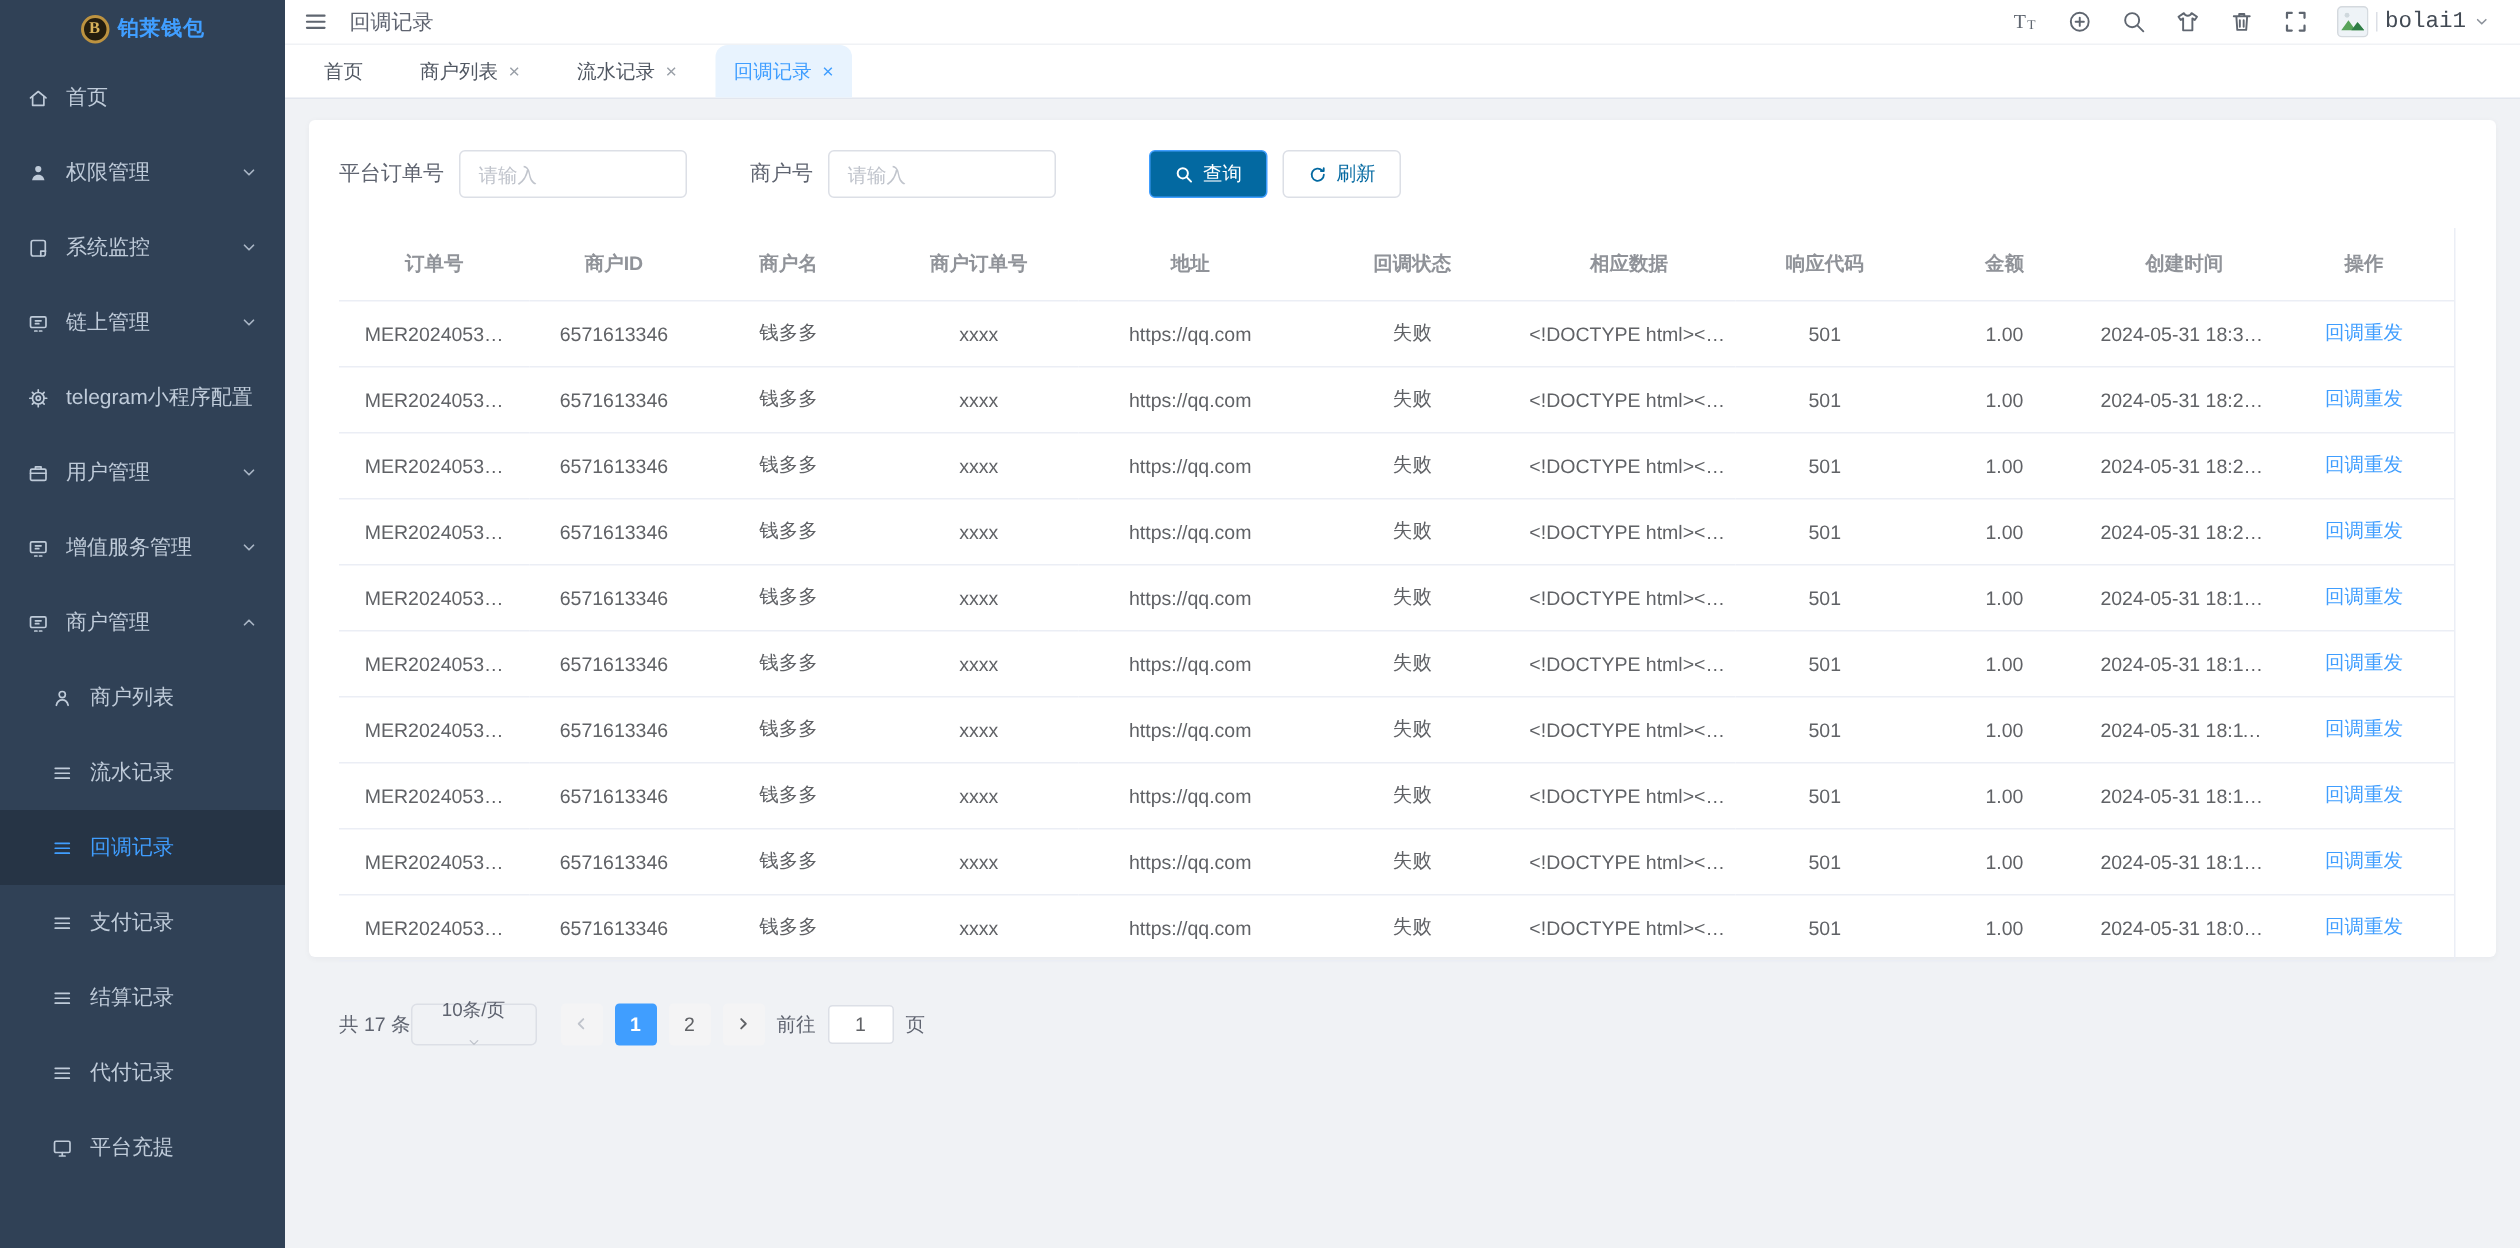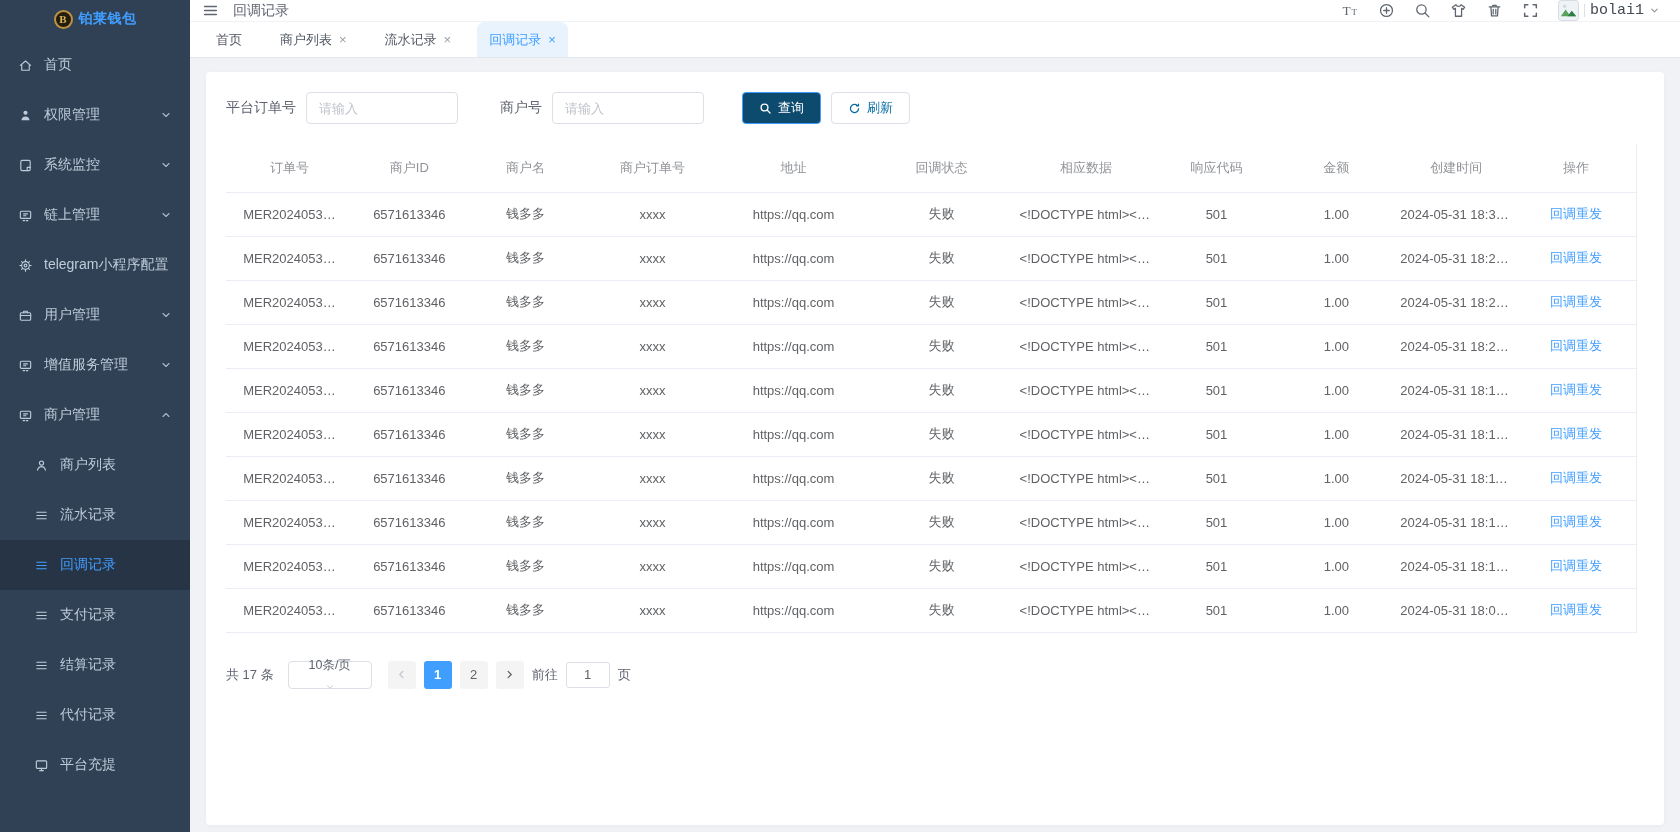--- a/index.html
+++ b/index.html
@@ -37,44 +37,44 @@
   .user-name { font-size:15px; color:#424a54;font-family:Liberation Mono, monospace; }
   .caret { width:11px; height:11px; color:#8a9099; }
 
   .tabbar { height:36px; background:#fff; display:flex; align-items:flex-end; padding:0 0 0 14px; gap:14px; border-bottom:1px solid #e2e6ee; }
   .tab { height:35px; display:flex; align-items:center; gap:7px; padding:0 12px; font-size:13px; color:#505762; cursor:pointer; }
   .tab-close { font-size:13px; color:#9aa0a8; line-height:1; }
   .tab.active { background:#e8f3fe; border-radius:8px 8px 0 0; color:#409EFF; }
   .tab.active .tab-close { color:#409EFF; }
 
   .content { flex:1; background:#f0f2f5; padding:14px 16px; }
-  .card { background:#fff; border-radius:4px; height:753px; padding:20px; box-shadow:0 1px 4px rgba(0,21,41,.04); }
+  .card { background:#fff; border-radius:4px; height:558px; padding:20px; box-shadow:0 1px 4px rgba(0,21,41,.04); }
 
   
   .filter-row { display:flex; align-items:center; margin-bottom:20px; }
   .f-label { font-size:14px; color:#5f6470; margin-right:10px; white-space:nowrap; }
   .f-input { width:152px; height:32px; border:1px solid #dcdfe6; border-radius:4px; padding:0 12px; font-size:13px; color:#606266; outline:none; font-family:inherit; }
   .f-input::placeholder { color:#c0c4cc; }
   .gap-lg { margin-left:42px; }
   .btns { margin-left:38px; display:flex; gap:10px; }
   .btn { height:32px; border-radius:4px; font-size:13px; display:flex; align-items:center; gap:6px; padding:0 16px; cursor:pointer; border:1px solid transparent; font-family:inherit; }
-  .btn-primary { background:#0c4a6e; color:#fff; border-color:#409EFF; }
+  .btn-primary { background:#0369a1; color:#fff; border-color:#409EFF;margin-left:24px; }
   .btn-plain { background:#fff; color:#0369a1; border-color:#dcdfe6; }
   .btn-ico { width:13px; height:13px; }
 
   
   .table-wrap { margin-right:7px; border-right:1px solid #ebeef5; }
   table.data { width:100%; border-collapse:collapse; table-layout:fixed; }
-  table.data th { height:48px; font-size:13px; font-weight:400; color:#909399; border-bottom:1px solid #ebeef5; padding:0 4px; }
+  table.data th { height:48px; font-size:13px; font-weight:700; color:#909399; border-bottom:1px solid #ebeef5; padding:0 4px; }
   table.data td { height:44px; font-size:13px; color:#606266; text-align:center; border-bottom:1px solid #ebeef5; padding:0 4px; white-space:nowrap; overflow:hidden; text-overflow:ellipsis; }
   a.resend { color:#409EFF; text-decoration:none; cursor:pointer; }
 
   
   .pager { margin-top:28px; display:flex; align-items:center; font-size:13px; color:#5f6470; }
-  .pg-total { margin-right:14px; }
+  .pg-total { }
   .size-select { width:84px; height:28px; border:1px solid #dcdfe6; border-radius:4px; display:flex; align-items:center; justify-content:center; gap:8px; font-size:12.5px; cursor:pointer; margin-right:16px;flex-direction:column; }
   .sel-arrow { width:10px; height:10px; color:#c0c4cc; }
   .pg, .pg-nav { min-width:28px; height:28px; border:none; border-radius:3px; background:#f4f4f5; color:#606266; font-size:13px; margin-right:8px; display:flex; align-items:center; justify-content:center; cursor:pointer; font-family:inherit; }
   .pg.on { background:#409EFF; color:#fff; font-weight:bold; }
   .pg-arrow { width:11px; height:11px; }
   .pg-nav.disabled { color:#c0c4cc; cursor:default; }
   .goto { display:flex; align-items:center; gap:8px; }
   .goto-input { width:44px; height:26px; border:1px solid #dcdfe6; border-radius:3px; text-align:center; font-size:13px; color:#606266; outline:none; font-family:inherit; }
 </style>
 </head>

